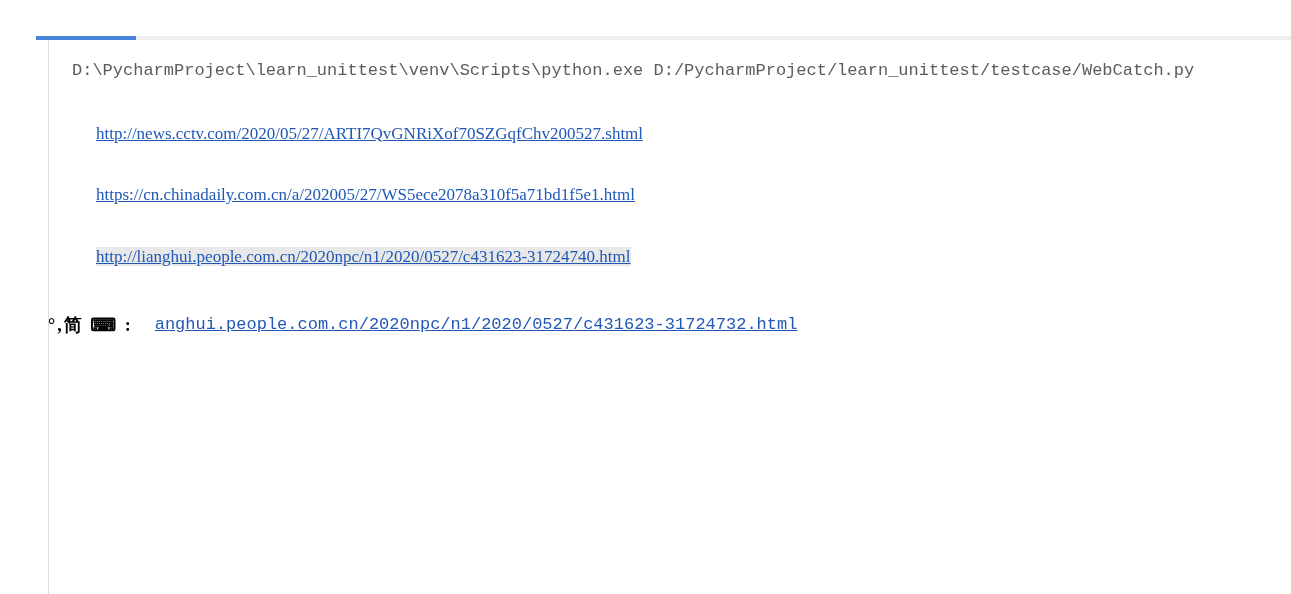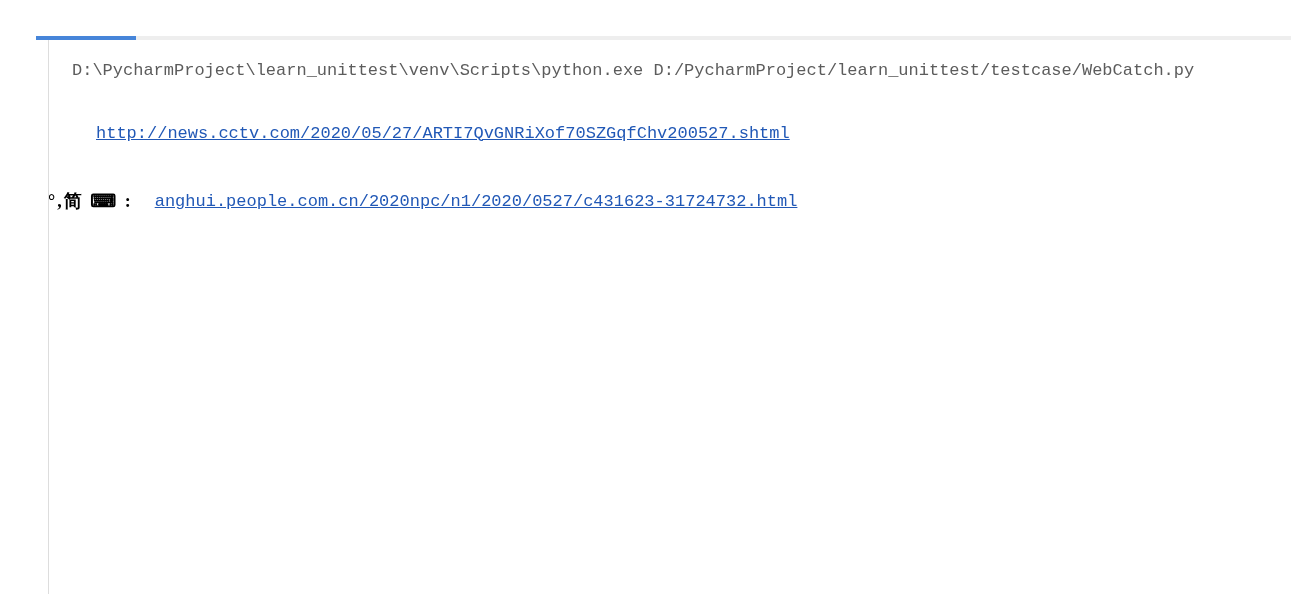--- a/index.html
+++ b/index.html
@@ -41,20 +41,21 @@
     }
     .cmdline {
       color: #5c5c5c;
       line-height: 1.5;
       margin-bottom: 38px;
       white-space: pre;
     }
     .url-line {
       margin-bottom: 38px;
       line-height: 1.4;
+      font-family: Liberation Serif, serif;
     }
     .url-line a {
       color: #2158b6;
       text-decoration: underline;
     }
     .url-line.highlighted a {
       background: #e8e8e8;
     }
     .last-row {
       display: flex;
@@ -80,18 +81,20 @@
 <body>
 
 <div class="top-border"></div>
 <div class="top-border-active"></div>
 <div class="left-border"></div>
 
 <div class="console">
   <div class="cmdline">D:\PycharmProject\learn_unittest\venv\Scripts\python.exe D:/PycharmProject/learn_unittest/testcase/WebCatch.py</div>
   <div id="url-list">
       <div class="url-line"><a href="#">http://news.cctv.com/2020/05/27/ARTI7QvGNRiXof70SZGqfChv200527.shtml</a></div>
+      <div class="url-line"><a href="#">https://cn.chinadaily.com.cn/a/202005/27/WS5ece2078a310f5a71bd1f5e1.html</a></div>
+      <div class="url-line highlighted"><a href="#">http://lianghui.people.com.cn/2020npc/n1/2020/0527/c431623-31724740.html</a></div>
     </div>
   <div class="last-row">
     <span class="ime-indicator">°,简 ⌨ :</span>
     <a href="#" class="last-link">anghui.people.com.cn/2020npc/n1/2020/0527/c431623-31724732.html</a>
   </div>
 </div>
 
 </body></html>

